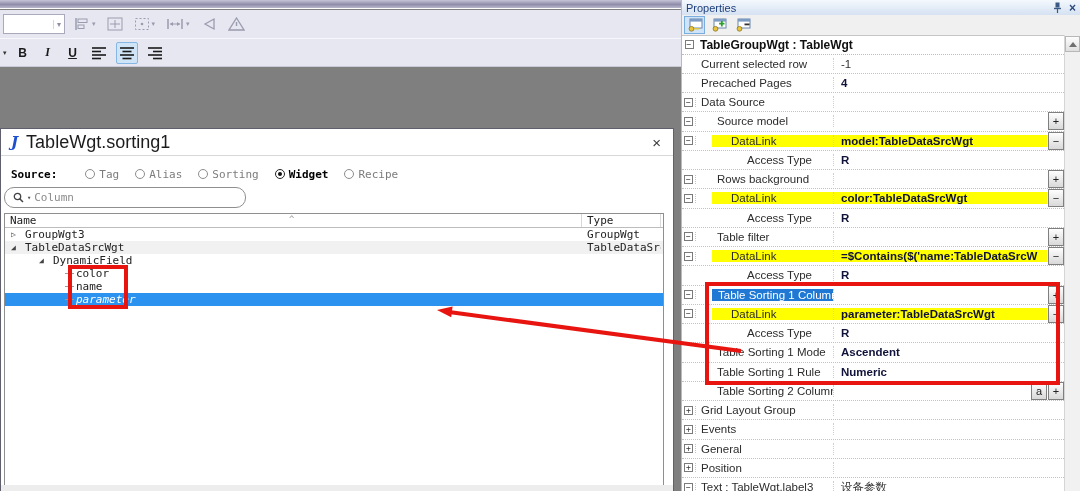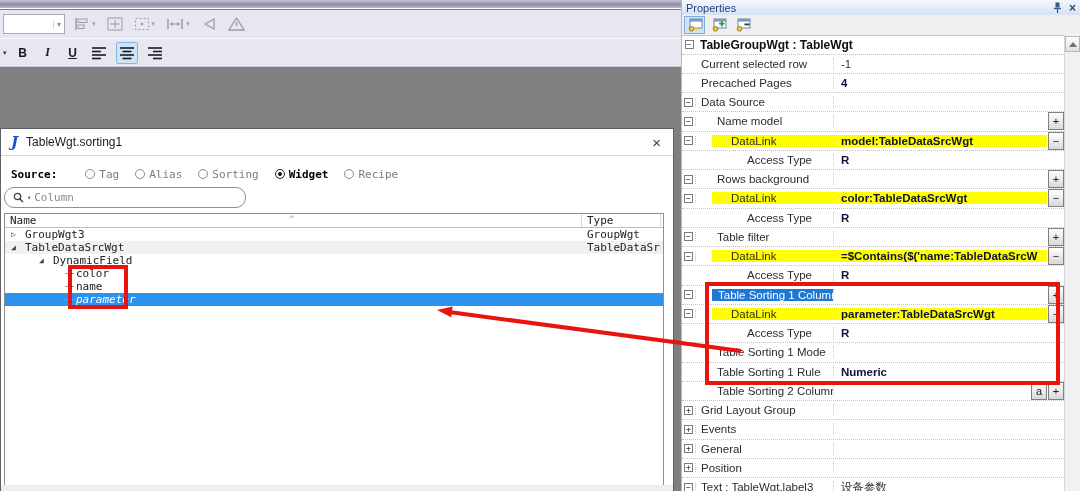--- a/index.html
+++ b/index.html
@@ -25,21 +25,21 @@
   .tbtn.selbtn{background:#cfe4f7;border:1px solid #86b7e4;border-radius:2px;}
   .dd2{color:#333;font-size:7px;}
   .canvas{position:absolute;left:0;top:68px;width:100%;height:423px;background:#7f7f7f;}
 
   
   .dialog{position:absolute;left:0;top:128px;width:674px;height:364px;background:#fff;border:1px solid #5f5f6e;}
   .dlg-title{position:absolute;left:0;top:0;width:100%;height:27px;display:flex;align-items:center;
              padding:0 12px 0 10px;gap:8px;border-bottom:1px solid #d8d8d8;}
   .dlg-logo{font-family:"DejaVu Serif","Liberation Serif",serif;font-style:italic;font-weight:bold;
             font-size:15px;color:#1e4fd0;}
-  .dlg-text{font-size:12px;color:#1c1c1c;}
+  .dlg-text{font-size:18px;color:#1c1c1c;}
   .dlg-close{margin-left:auto;font-size:15px;color:#3a3a3a;cursor:default;}
   .src-row{position:absolute;left:10px;top:36px;right:10px;height:18px;display:flex;align-items:center;
            font-family:"DejaVu Sans Mono","Liberation Mono",monospace;font-size:11px;}
   .src-label{font-weight:bold;color:#000;margin-right:28px;}
   .radio-opt{display:flex;align-items:center;margin-right:16px;color:#7c7c7c;}
   .radio-circle{position:relative;width:10px;height:10px;border:1px solid #8d8d8d;border-radius:50%;background:#fff;margin-right:4px;}
   .radio-opt.on .radio-circle{border:1px solid #222;}
   .radio-opt.on .radio-circle::after{content:"";position:absolute;inset:2px;border-radius:50%;background:#111;}
   .radio-opt.on .radio-label{color:#000;font-weight:bold;}
   .search-box{position:absolute;left:3px;top:58px;width:242px;height:21px;border:1px solid #8f8f8f;border-radius:10px;
@@ -366,21 +366,21 @@
               <span class="plin lvl0">Data Source</span>
             </div>
             <div class="pvalue"></div>
             <div class="pbtns"></div>
           </div>
           <div class="prow">
             <div class="gut">
               <span class="expbox">−</span>
             </div>
             <div class="plabel">
-              <span class="plin lvl1">Name model</span>
+              <span class="plin lvl1">Source model</span>
             </div>
             <div class="pvalue"></div>
             <div class="pbtns">
               <span class="mini-btn">+</span>
             </div>
           </div>
           <div class="prow yellow">
             <div class="gut">
               <span class="expbox">−</span>
             </div>
@@ -494,20 +494,21 @@
               <span class="plin lvl3">Access Type</span>
             </div>
             <div class="pvalue vb">R</div>
             <div class="pbtns"></div>
           </div>
           <div class="prow">
             <div class="gut"></div>
             <div class="plabel">
               <span class="plin lvl1">Table Sorting 1 Mode</span>
             </div>
+            <div class="pvalue vb">Ascendent</div>
             <div class="pbtns"></div>
           </div>
           <div class="prow">
             <div class="gut"></div>
             <div class="plabel">
               <span class="plin lvl1">Table Sorting 1 Rule</span>
             </div>
             <div class="pvalue vb">Numeric</div>
             <div class="pbtns"></div>
           </div>

